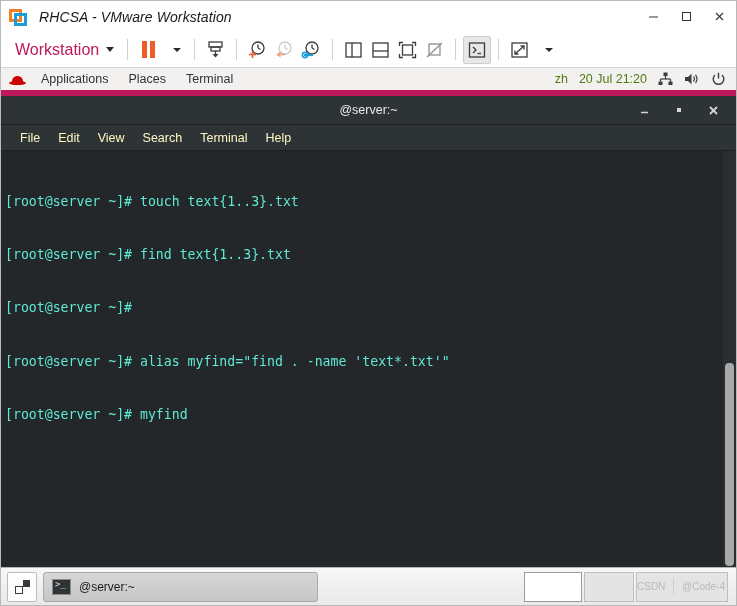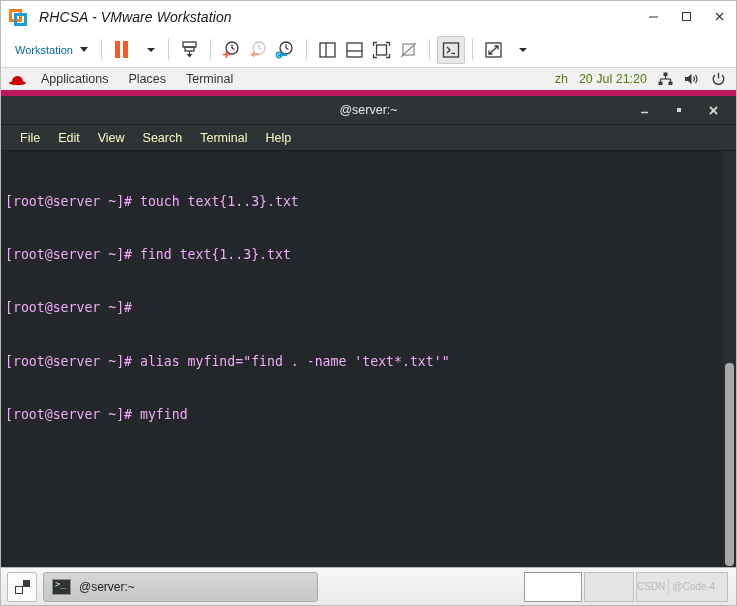--- a/index.html
+++ b/index.html
@@ -52,21 +52,21 @@
   
   .vm-toolbar {
     height: 36px; flex: 0 0 36px;
     display: flex; align-items: center;
     background: #ffffff;
     padding: 0 6px;
     border-bottom: 1px solid #d4d4d4;
   }
   .ws-menu {
     display: flex; align-items: center; gap: 7px;
-    font-size: 11px; color: #0369a1;
+    font-size: 16px; color: #be185d;
     padding: 3px 6px 3px 8px;
   }
   .caret {
     width: 0; height: 0;
     border-left: 4.5px solid transparent;
     border-right: 4.5px solid transparent;
     border-top: 5px solid #2b2b2b;
   }
   .tb-sep {
     width: 1px; height: 21px; background: #d0d0d0; margin: 0 7px;
@@ -160,21 +160,21 @@
     background: #242729;
     display: flex;
     overflow: hidden;
   }
   .term-screen {
     flex: 1 1 auto;
     padding: 6px 0 0 4px;
     font-family: "DejaVu Sans Mono", "Liberation Mono", monospace;
     font-size: 13.2px;
     line-height: 17.8px;
-    color: #f0abfc;
+    color: #5eead4;
     white-space: pre;
     overflow: hidden;
   }
   .term-line { height: 17.8px; }
   .term-scroll {
     flex: 0 0 13px; width: 13px; position: relative;
     background: #2b2e30;
   }
   .term-thumb {
     position: absolute; left: 2px; right: 2px;
@@ -222,21 +222,21 @@
     font-family: "DejaVu Sans Mono", monospace; font-size: 9px; color: #e0e0e0;
   }
   .task-label { font-size: 12px; color: #1c1c1c; white-space: nowrap; }
   .tray-right { margin-left: auto; display: flex; align-items: center; gap: 2px; padding-right: 4px; }
   .tray-box {
     height: 30px; border: 1px solid #bfbfbf; background: #e4e4e4;
   }
   .tray-box.white { width: 58px; background: #ffffff; border-color: #9a9a9a; }
   .tray-box.blank { width: 50px; }
   .tray-box.wm {
-    width: 92px; display: flex; align-items: center; justify-content: flex-start;
+    width: 92px; display: flex; align-items: center; justify-content: space-between;
     padding-right: 2px; gap: 3px;
   }
   .wm-text { font-size: 10px; color: #b9b9b9; white-space: nowrap; }
   .wm-sep { width: 1px; height: 16px; background: #cdcdcd; }
   svg { display: block; }
 </style>
 </head>
 <body>
 
 <div id="app">

